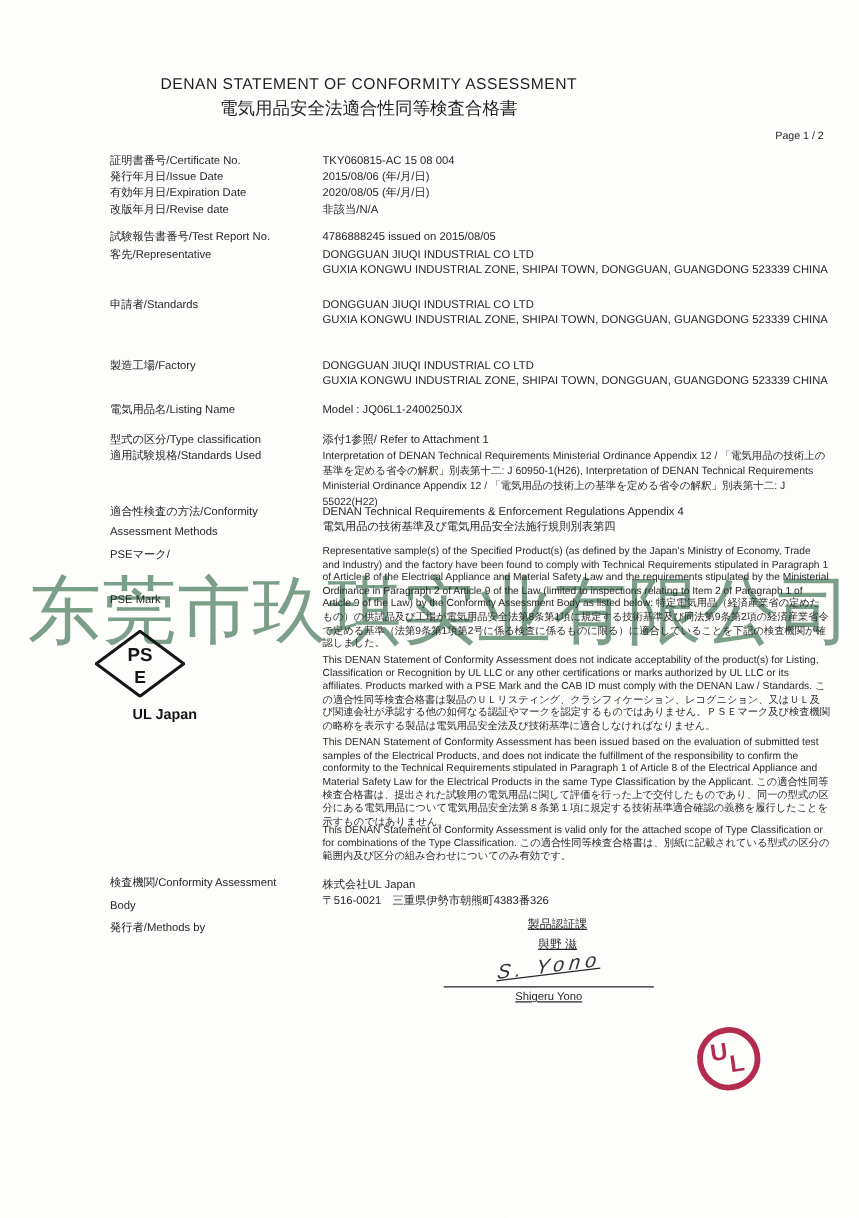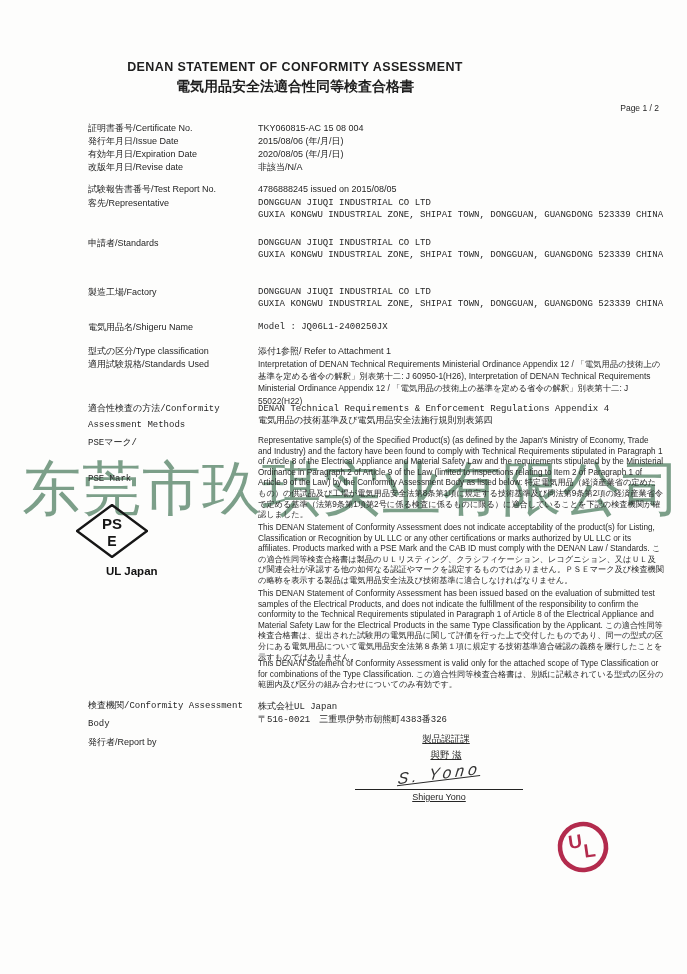--- a/index.html
+++ b/index.html
@@ -9,30 +9,30 @@
     font-family:"Liberation Sans","DejaVu Sans",sans-serif;
   }
   .layer{position:absolute;inset:0;z-index:1;}
   .watermark{
     position:absolute;top:450px;left:22px;width:665px;z-index:0;
     font-size:59px;letter-spacing:1px;white-space:nowrap;
     color:#14532d;opacity:.55;font-weight:400;
   }
   .doc-title{
     position:absolute;top:60px;left:0;width:590px;text-align:center;
-    font-size:12.5px;font-weight:bold;letter-spacing:.4px;color:#1e1e1e;
+    font-size:12.5px;font-weight:normal;letter-spacing:.4px;color:#1e1e1e;
   }
   .doc-subtitle{
     position:absolute;top:78px;left:0;width:590px;text-align:center;
-    font-size:14px;font-weight:bold;color:#1e1e1e;
+    font-size:14px;font-weight:normal;color:#1e1e1e;
   }
   .page-indicator{position:absolute;top:103px;right:28px;font-size:8.5px;}
   .l{position:absolute;left:88px;width:176px;font-size:9px;line-height:12px;}
   .v{position:absolute;left:258px;width:406px;font-size:9px;line-height:12px;}
-  .two>div{margin:0;font-family:Liberation Mono, monospace;}
+  .two>div{margin:0;}
   .para{
     position:absolute;left:258px;width:406px;
     font-size:8.2px;line-height:10.6px;text-align:left;color:#2a2a2a;
   }
   .std{font-size:8.4px;line-height:12.2px;}
   .pse-wrap{position:absolute;left:76px;top:504px;width:110px;z-index:1;}
   .pse-caption{font-size:11.5px;font-weight:bold;margin-top:3px;margin-left:30px;color:#111;}
   .sig-block{position:absolute;left:355px;top:733px;width:168px;text-align:center;z-index:1;text-decoration:underline;}
   .sig-dept{font-size:9.5px;margin-left:14px;}
   .sig-name-ja{font-size:9.5px;margin-left:14px;margin-top:3px;}
@@ -82,21 +82,21 @@
       <div>DONGGUAN JIUQI INDUSTRIAL CO LTD</div>
       <div>GUXIA KONGWU INDUSTRIAL ZONE, SHIPAI TOWN, DONGGUAN, GUANGDONG 523339 CHINA</div>
     </div>
 
     <div class="l" style="top:286px">製造工場/Factory</div>
     <div class="v two" style="top:286px">
       <div>DONGGUAN JIUQI INDUSTRIAL CO LTD</div>
       <div>GUXIA KONGWU INDUSTRIAL ZONE, SHIPAI TOWN, DONGGUAN, GUANGDONG 523339 CHINA</div>
     </div>
 
-    <div class="l" style="top:321px">電気用品名/Shigeru Name</div>
+    <div class="l" style="top:321px">電気用品名/Listing Name</div>
     <div class="v two" style="top:321px">
       <div>Model : JQ06L1-2400250JX</div>
     </div>
 
     <div class="l" style="top:345px">型式の区分/Type classification</div>
     <div class="v" style="top:345px">添付1参照/ Refer to Attachment 1</div>
 
     <div class="l" style="top:358px">適用試験規格/Standards Used</div>
     <div class="para std" style="top:358px">Interpretation of DENAN Technical Requirements Ministerial Ordinance Appendix 12 / 「電気用品の技術上の基準を定める省令の解釈」別表第十二: J 60950-1(H26), Interpretation of DENAN Technical Requirements Ministerial Ordinance Appendix 12 / 「電気用品の技術上の基準を定める省令の解釈」別表第十二: J 55022(H22)</div>
 
@@ -121,21 +121,21 @@
 
     <div class="l two" style="top:700px">
       <div>検査機関/Conformity Assessment</div>
       <div style="margin-top:6px">Body</div>
     </div>
     <div class="v two" style="top:701px">
       <div>株式会社UL Japan</div>
       <div style="margin-top:1px">〒516-0021　三重県伊勢市朝熊町4383番326</div>
     </div>
 
-    <div class="l" style="top:736px">発行者/Report by</div>
+    <div class="l" style="top:736px">発行者/Methods by</div>
   </div>
 
   <div class="pse-wrap">
     <svg width="72" height="54" viewBox="0 0 72 54">
       <polygon points="36,1 71,27 36,53 1,27" fill="none" stroke="#161616" stroke-width="2.4"></polygon>
       <text x="36" y="25" text-anchor="middle" font-size="15" font-weight="bold" fill="#161616" font-family="Liberation Sans, DejaVu Sans, sans-serif">PS</text>
       <text x="36" y="42" text-anchor="middle" font-size="14" font-weight="bold" fill="#161616" font-family="Liberation Sans, DejaVu Sans, sans-serif">E</text>
     </svg>
     <div class="pse-caption">UL Japan</div>
   </div>

